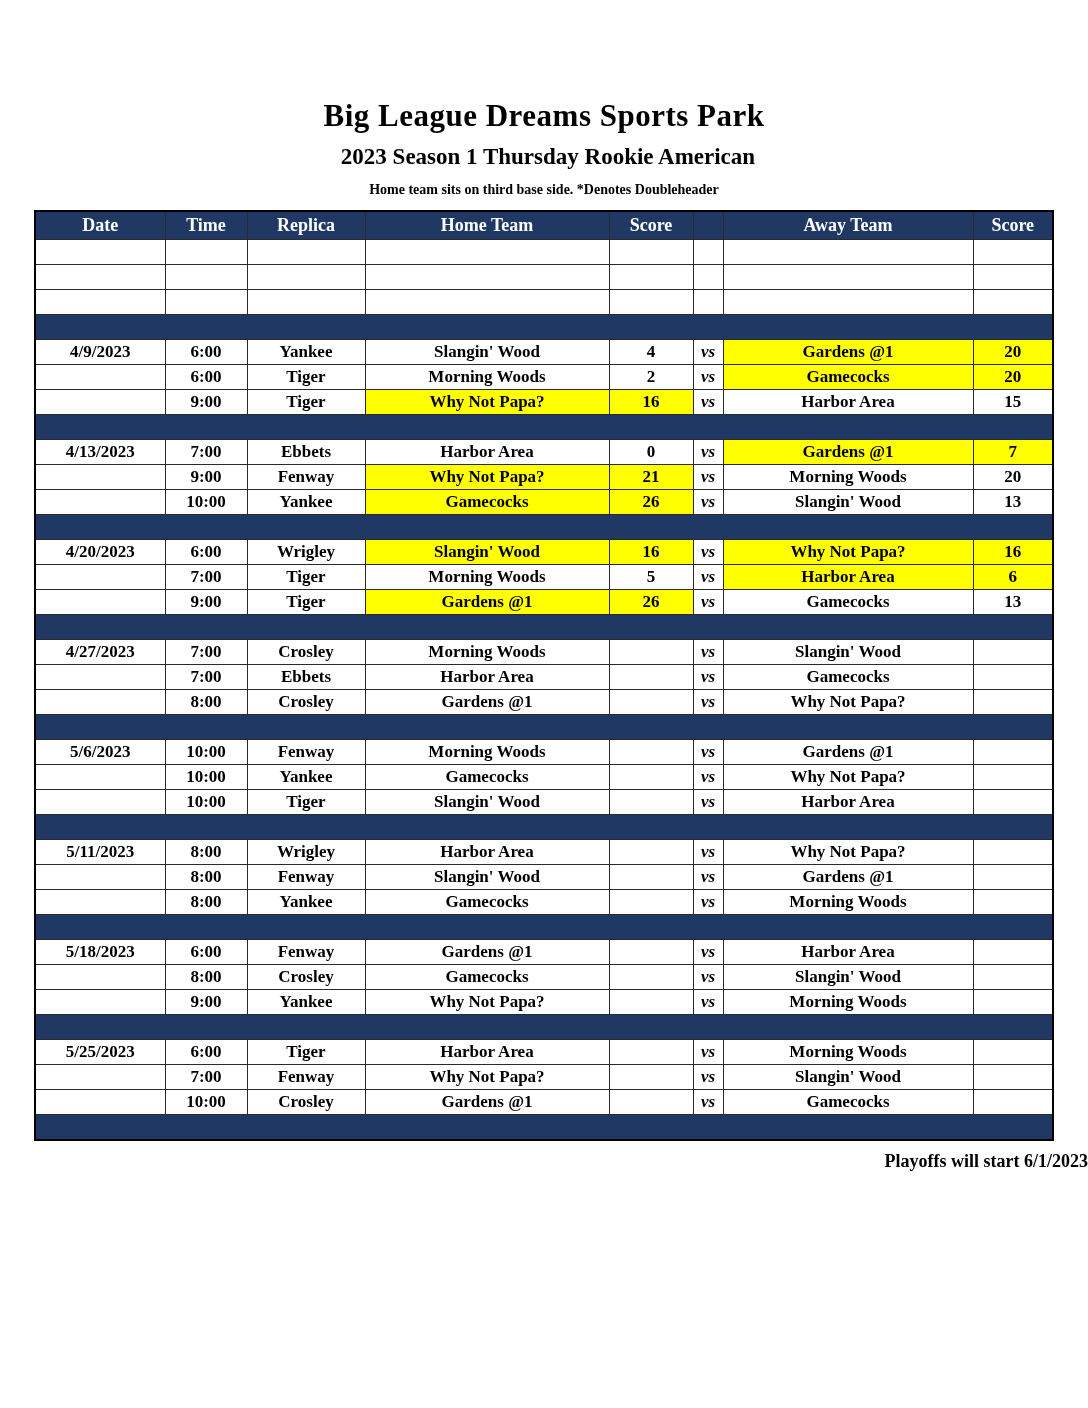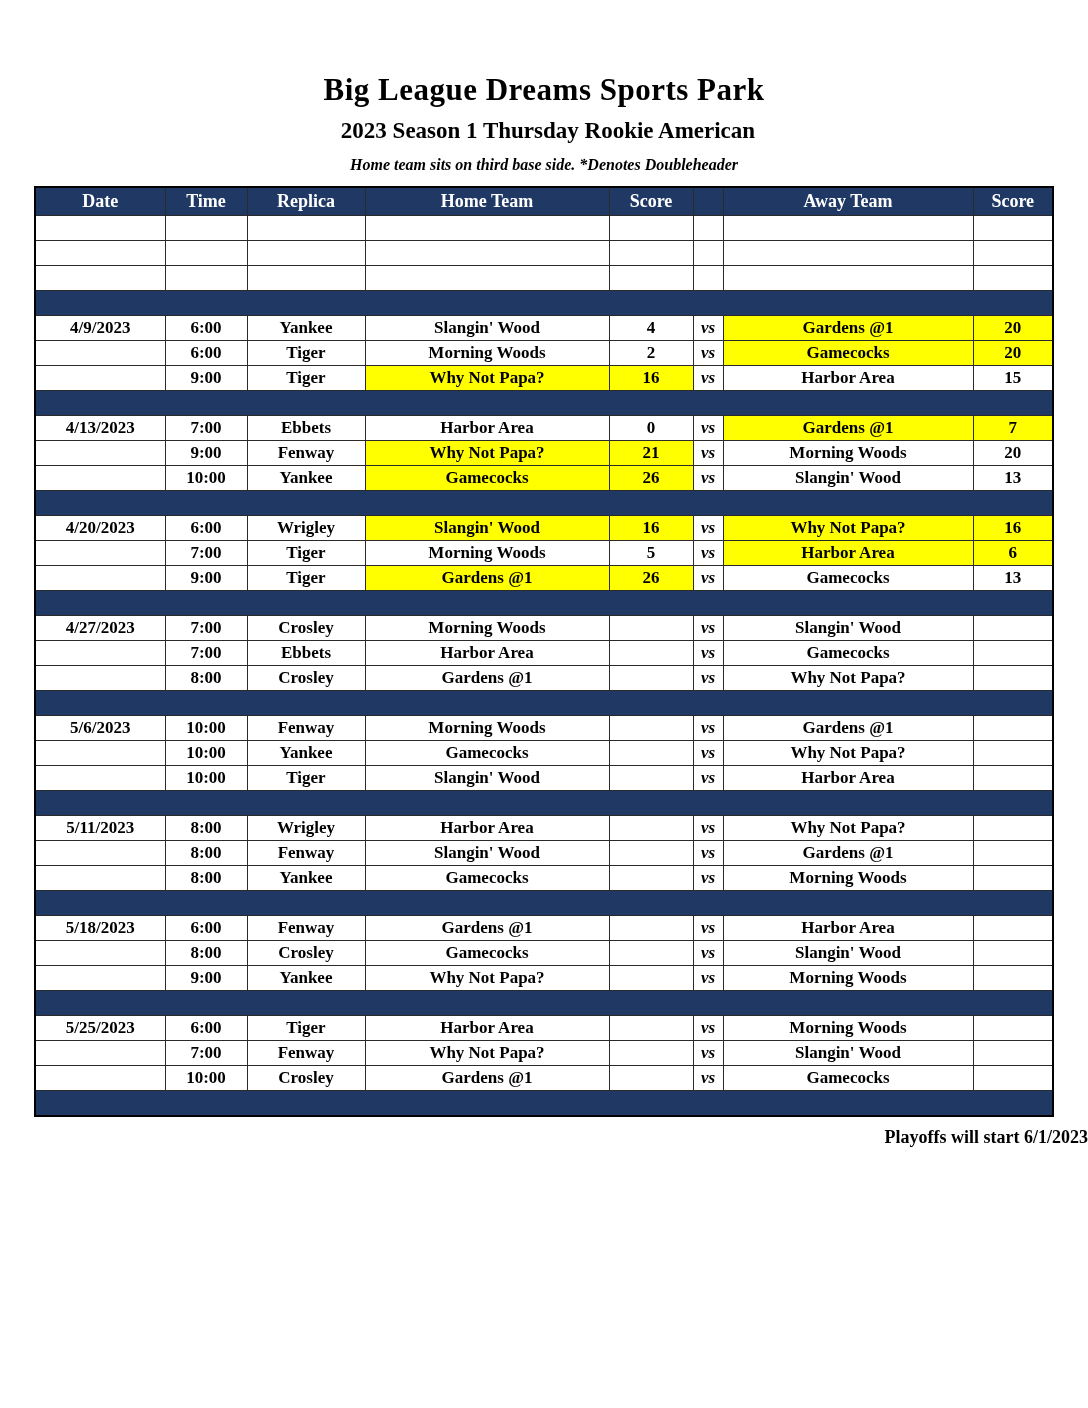--- a/index.html
+++ b/index.html
@@ -6,39 +6,38 @@
   .page{
     position:relative;
     width:1088px;
     height:1408px;
     background:#ffffff;
     font-family:"Liberation Serif", serif;
     color:#000;
     overflow:hidden;
   }
   .doc-title{
-    padding-top:72px;
+    padding-top:98px;
     text-align:center;
     font-size:31px;
     font-weight:bold;
     letter-spacing:0.5px;
   }
   .doc-subtitle{
     margin-top:10px;
     text-align:center;
     font-size:23px;
     font-weight:bold;
     padding-left:8px;
   }
   .doc-note{
     margin-top:12px;
     text-align:center;
-    font-size:16px;
+    font-size:14px;
     font-weight:bold;
-    font-style:italic;
   }
   table.schedule{
     border-collapse:collapse;
     table-layout:fixed;
     width:1018px;
     margin:12px auto 0 auto;
     border:2px solid #000;
   }
   table.schedule th, table.schedule td{
     border:1px solid #2a2a2a;

